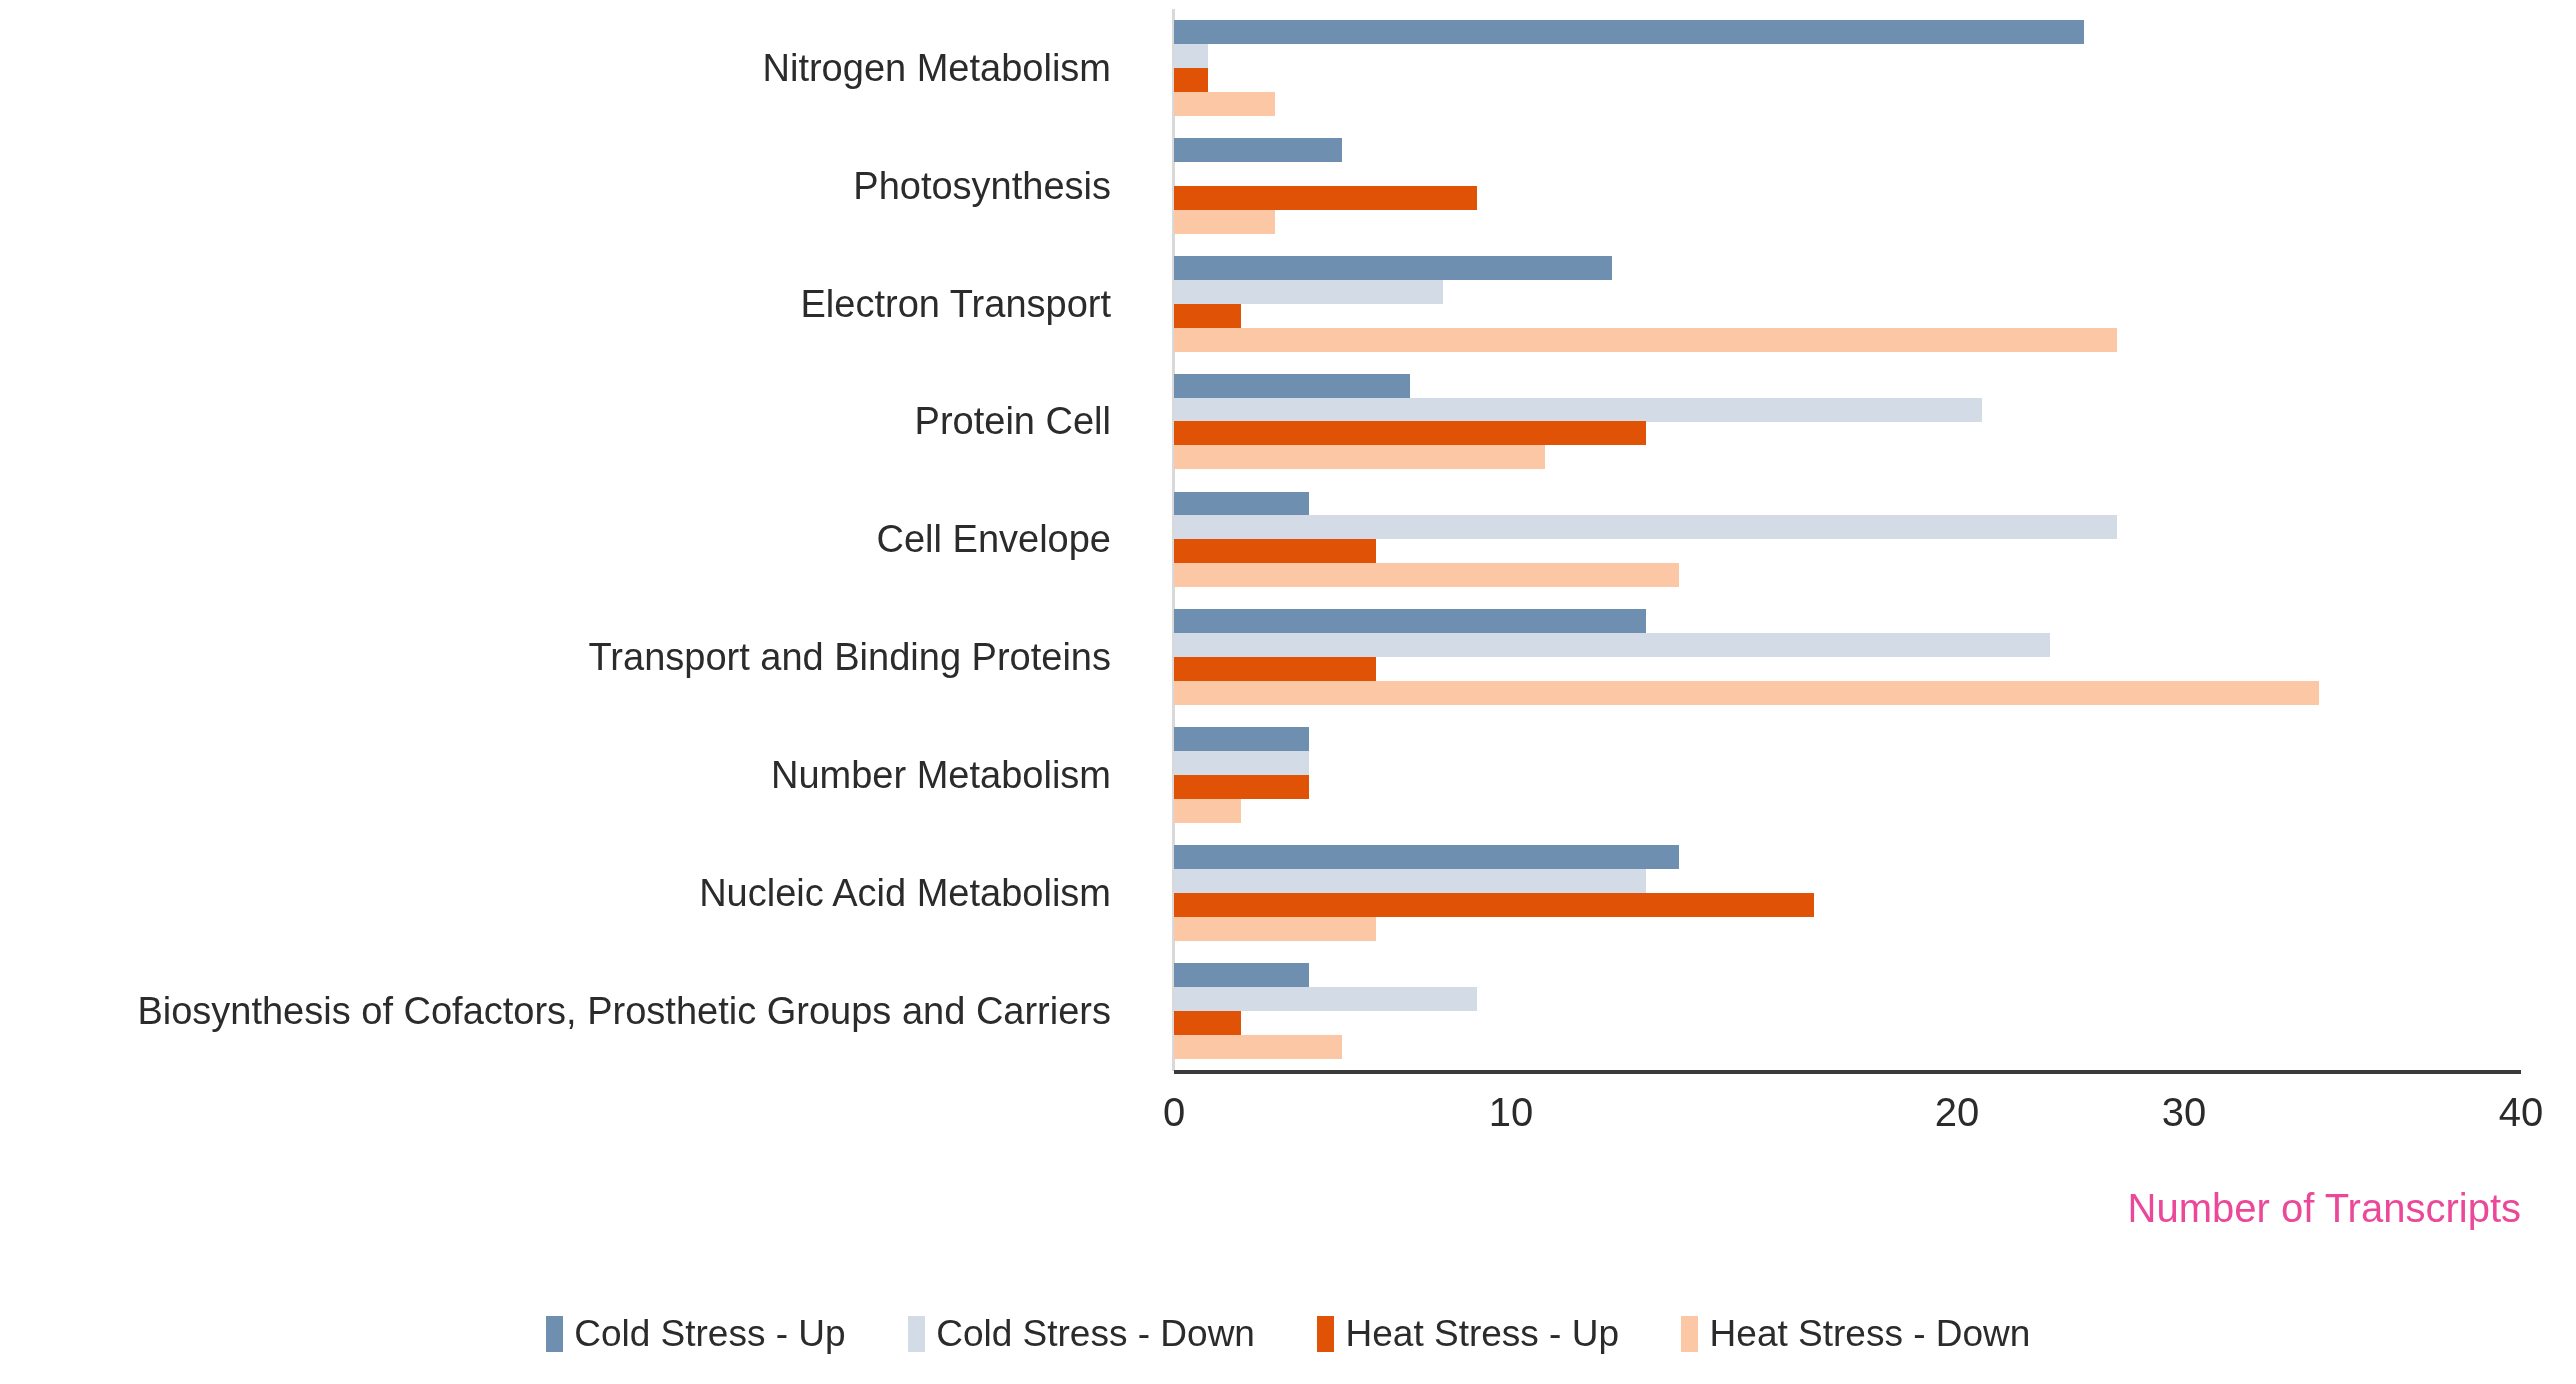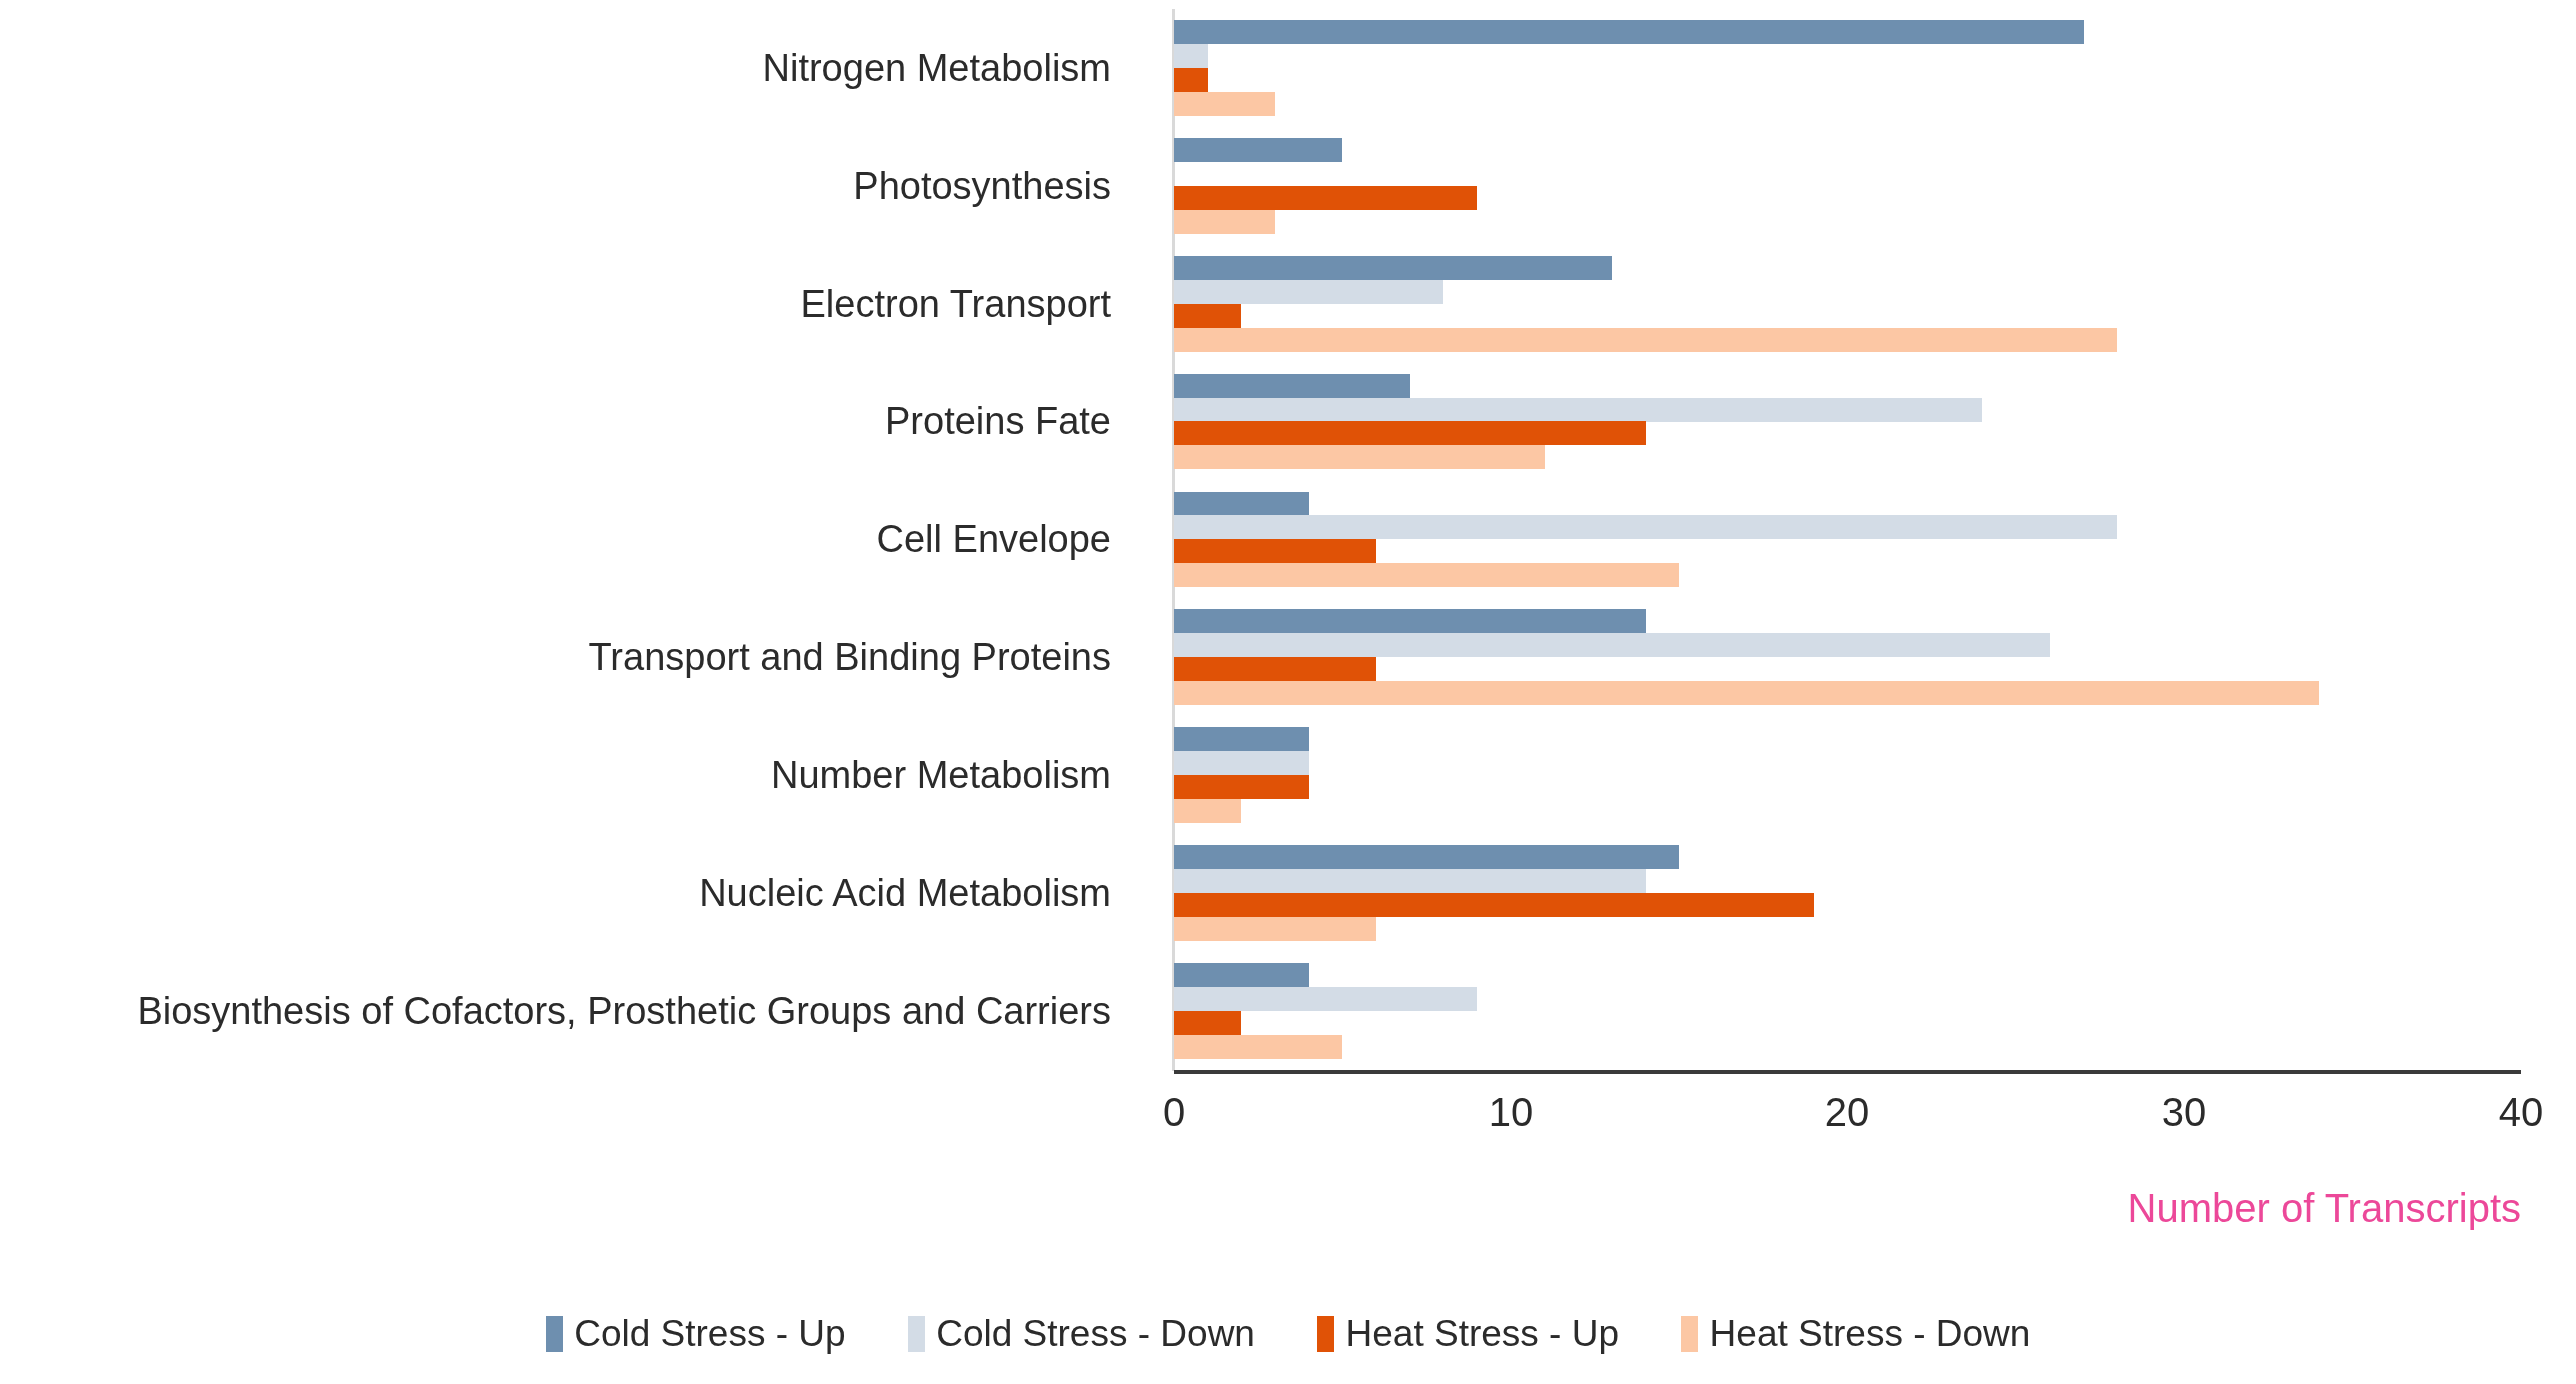--- a/index.html
+++ b/index.html
@@ -143,21 +143,21 @@
 </style>
 </head>
 <body>
 
 <div class="chart-root">
 
   <div class="y-labels">
       <div class="y-label" style="top: 59px;">Nitrogen Metabolism</div>
       <div class="y-label" style="top: 177px;">Photosynthesis</div>
       <div class="y-label" style="top: 295px;">Electron Transport</div>
-      <div class="y-label" style="top: 412px;">Proteins Fate</div>
+      <div class="y-label" style="top: 412px;">Protein Cell</div>
       <div class="y-label" style="top: 530px;">Cell Envelope</div>
       <div class="y-label" style="top: 648px;">Transport and Binding Proteins</div>
       <div class="y-label" style="top: 766px;">Number Metabolism</div>
       <div class="y-label" style="top: 1002px;">Biosynthesis of Cofactors, Prosthetic Groups and Carriers</div>
       <div class="y-label" style="top: 884px;">Nucleic Acid Metabolism</div>
     </div>
 
   <div class="axis-line-y"></div>
   <div class="axis-line-x"></div>
 
@@ -197,21 +197,21 @@
         <div class="bar s0" style="left: 0px; top: 954px; width: 135px; background: rgb(110, 143, 175);"></div>
         <div class="bar s1" style="left: 0px; top: 978px; width: 303px; background: rgb(211, 220, 230);"></div>
         <div class="bar s2" style="left: 0px; top: 1002px; width: 67px; background: rgb(224, 82, 6);"></div>
         <div class="bar s3" style="left: 0px; top: 1026px; width: 168px; background: rgb(252, 199, 164);"></div>
       </div>
   </div>
 
   <div class="x-ticks">
       <div class="x-tick" style="left: 1174px;">0</div>
       <div class="x-tick" style="left: 1511px;">10</div>
-      <div class="x-tick" style="left: 1847px;">20</div>
+      <div class="x-tick" style="left: 1957px;">20</div>
       <div class="x-tick" style="left: 2184px;">30</div>
       <div class="x-tick" style="left: 2521px;">40</div>
     </div>
 
   <div class="x-axis-title">Number of Transcripts</div>
 
   <div class="legend">
       <div class="legend-item">
         <span class="legend-swatch" style="background: rgb(110, 143, 175);"></span>
         <span class="legend-label">Cold Stress - Up</span>

